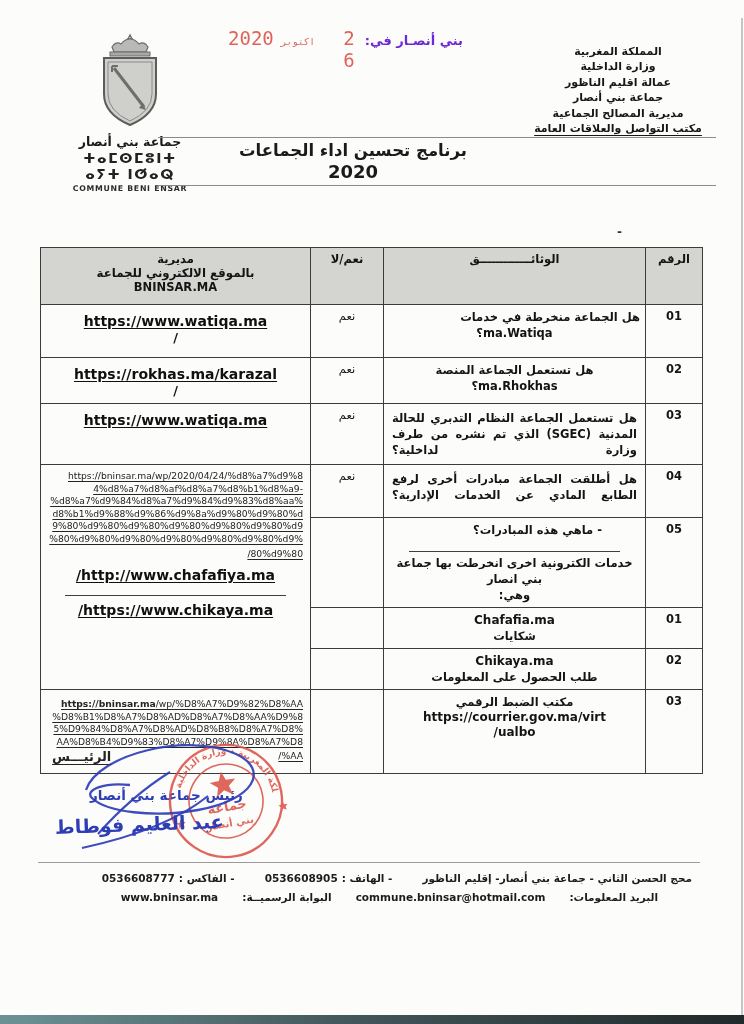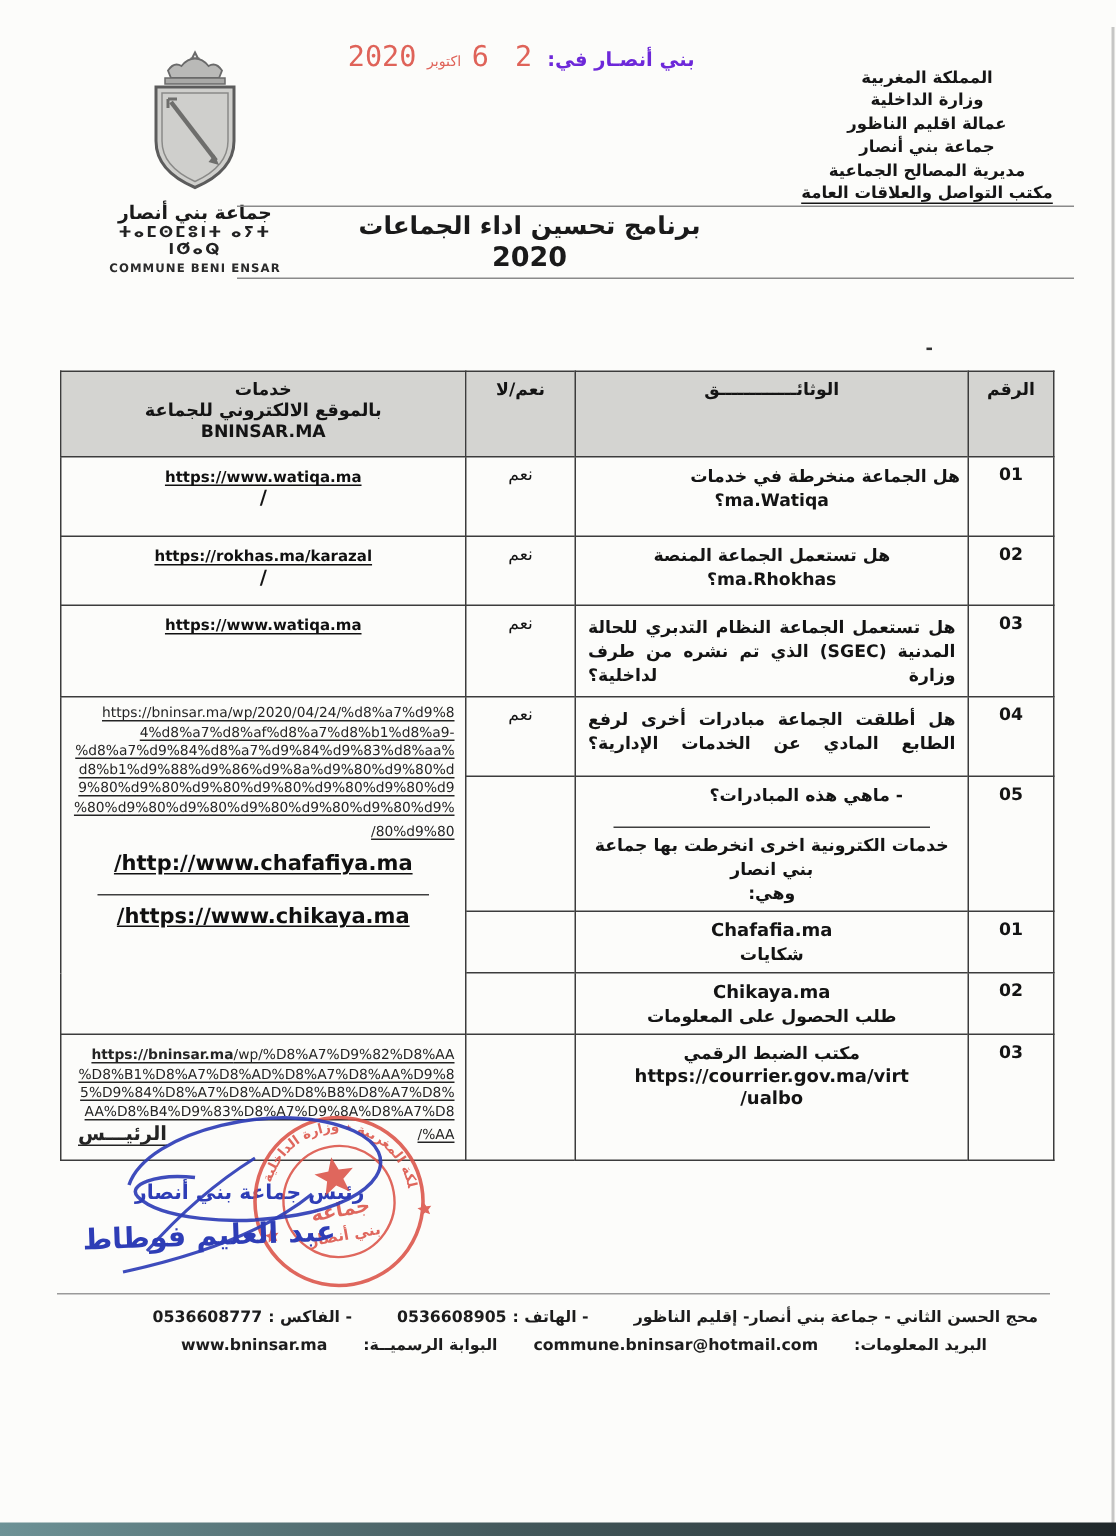--- a/index.html
+++ b/index.html
@@ -18,27 +18,27 @@
     font-size:11px; font-weight:bold; line-height:15.4px; color:#161616;}
   .letterhead .lh-line{display:block;}
   .letterhead .underlined{text-decoration:underline; text-underline-offset:3px;}
 
   
   .dateline{top:27px; left:228px; width:235px; display:flex; flex-direction:row;
     direction:rtl; align-items:baseline; gap:7px;}
   .date-prefix{font-size:13px; font-weight:bold; color:#6d28d9; white-space:nowrap;}
   .date-red{color:#dc5348; font-family:"DejaVu Sans Mono", monospace; opacity:.9;}
   .date-day{font-size:19px; letter-spacing:3px;}
-  .date-month{font-size:9.5px; font-family:Liberation Serif, serif;}
+  .date-month{font-size:9.5px; font-family:Liberation Mono, monospace;}
   .date-year{font-size:19px;}
 
   
   .logo{left:70px; top:33px; width:120px; text-align:center;}
   .logo-name-ar{font-size:12.5px; font-weight:bold; margin-top:1px;}
-  .logo-name-tif{font-size:10px; font-weight:bold; letter-spacing:1.5px; color:#222; margin-top:1px;}
+  .logo-name-tif{font-size:14px; font-weight:bold; letter-spacing:1.5px; color:#222; margin-top:1px;}
   .logo-name-lat{font-size:7.8px; font-weight:bold; letter-spacing:.7px; color:#2b2b2b; margin-top:2px;}
 
   
   .banner{left:158px; top:137px; width:558px;
     border-top:1.5px solid #8a8a8a; border-bottom:1.5px solid #8a8a8a; padding:2px 0 3px;}
   .banner-inner{width:390px; text-align:center;}
   .title-l1{font-size:16.5px; font-weight:bold; line-height:21px;}
   .title-l2{font-size:18px; font-weight:bold; line-height:21px;}
   .subtitle1{left:205px; top:192px; width:300px; text-align:center; font-size:12px;}
   .subtitle2{left:115px; top:210px; width:430px; text-align:center; font-size:12.5px; font-weight:bold;}
@@ -50,21 +50,21 @@
   table.main td, table.main th{
     border:1.6px solid #3c3c3c; vertical-align:top; padding:4px 5px;
     font-size:11.5px; color:#141414; overflow:hidden;}
   table.main th{background:#d4d4d1; font-weight:bold; text-align:center;}
   .col-num{width:57px;} .col-doc{width:262px;} .col-yes{width:73px;} .col-link{width:270px;}
   .cell-num{text-align:center; font-weight:bold; padding-top:7px;}
   .cell-doc{text-align:center; font-weight:bold; line-height:16px; padding-top:7px;}
   .cell-doc.just{text-align:justify; text-align-last:justify; padding:6px 8px;}
   .cell-yes{text-align:center; font-size:15px; padding-top:9px;}
   .cell-link{text-align:center;}
-  .biglink{display:block; direction:ltr; font-weight:bold; font-size:10px;
+  .biglink{display:block; direction:ltr; font-weight:bold; font-size:14px;
     text-decoration:underline; text-underline-offset:2px; color:#101010;
     white-space:nowrap; margin-top:4px;}
   .slashline{display:block; font-weight:bold; font-size:13px; margin-top:1px;}
   .urlblock{display:block; text-align:right; padding:1px 2px 0 2px;}
   .urlblock .uline{display:block; direction:ltr; unicode-bidi:isolate; font-size:9.2px;
     line-height:12.6px; white-space:nowrap; text-decoration:underline;
     text-underline-offset:2px; color:#242424; text-align:right;}
   .midrule{border:0; border-top:1.6px solid #3f3f3f; width:85%; margin:12px auto 2px auto;}
   .docrule{border:0; border-top:1.6px solid #3f3f3f; width:84%; margin:13px auto 3px auto;}
   .doc-q{display:block; text-align:right; padding-right:38px; font-weight:bold;}
@@ -147,21 +147,21 @@
         <col class="col-doc">
         <col class="col-yes">
         <col class="col-link">
       </colgroup>
     <tbody>
         <tr style="height:57px;">
       <th>الرقم</th>
       <th>الوثائـــــــــــــق</th>
       <th>نعم/لا</th>
       <th>
-        <span style="display:block;">خدمات</span>
+        <span style="display:block;">مديرية</span>
         <span style="display:block; font-size:11.8px;">بالموقع الالكتروني للجماعة</span>
         <span style="display:block;">BNINSAR.MA</span>
       </th>
     </tr>
 
     <tr style="height:53px;">
       <td class="cell-num">01</td>
       <td class="cell-doc">
         <span style="display:block;text-align:right;">هل الجماعة منخرطة في خدمات</span>
         <span class="doc-en">؟ma.Watiqa</span>

